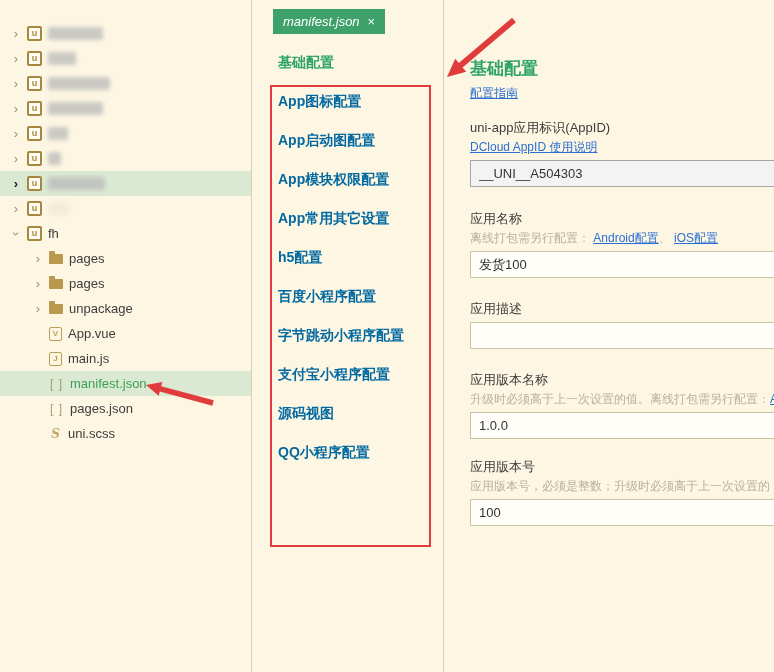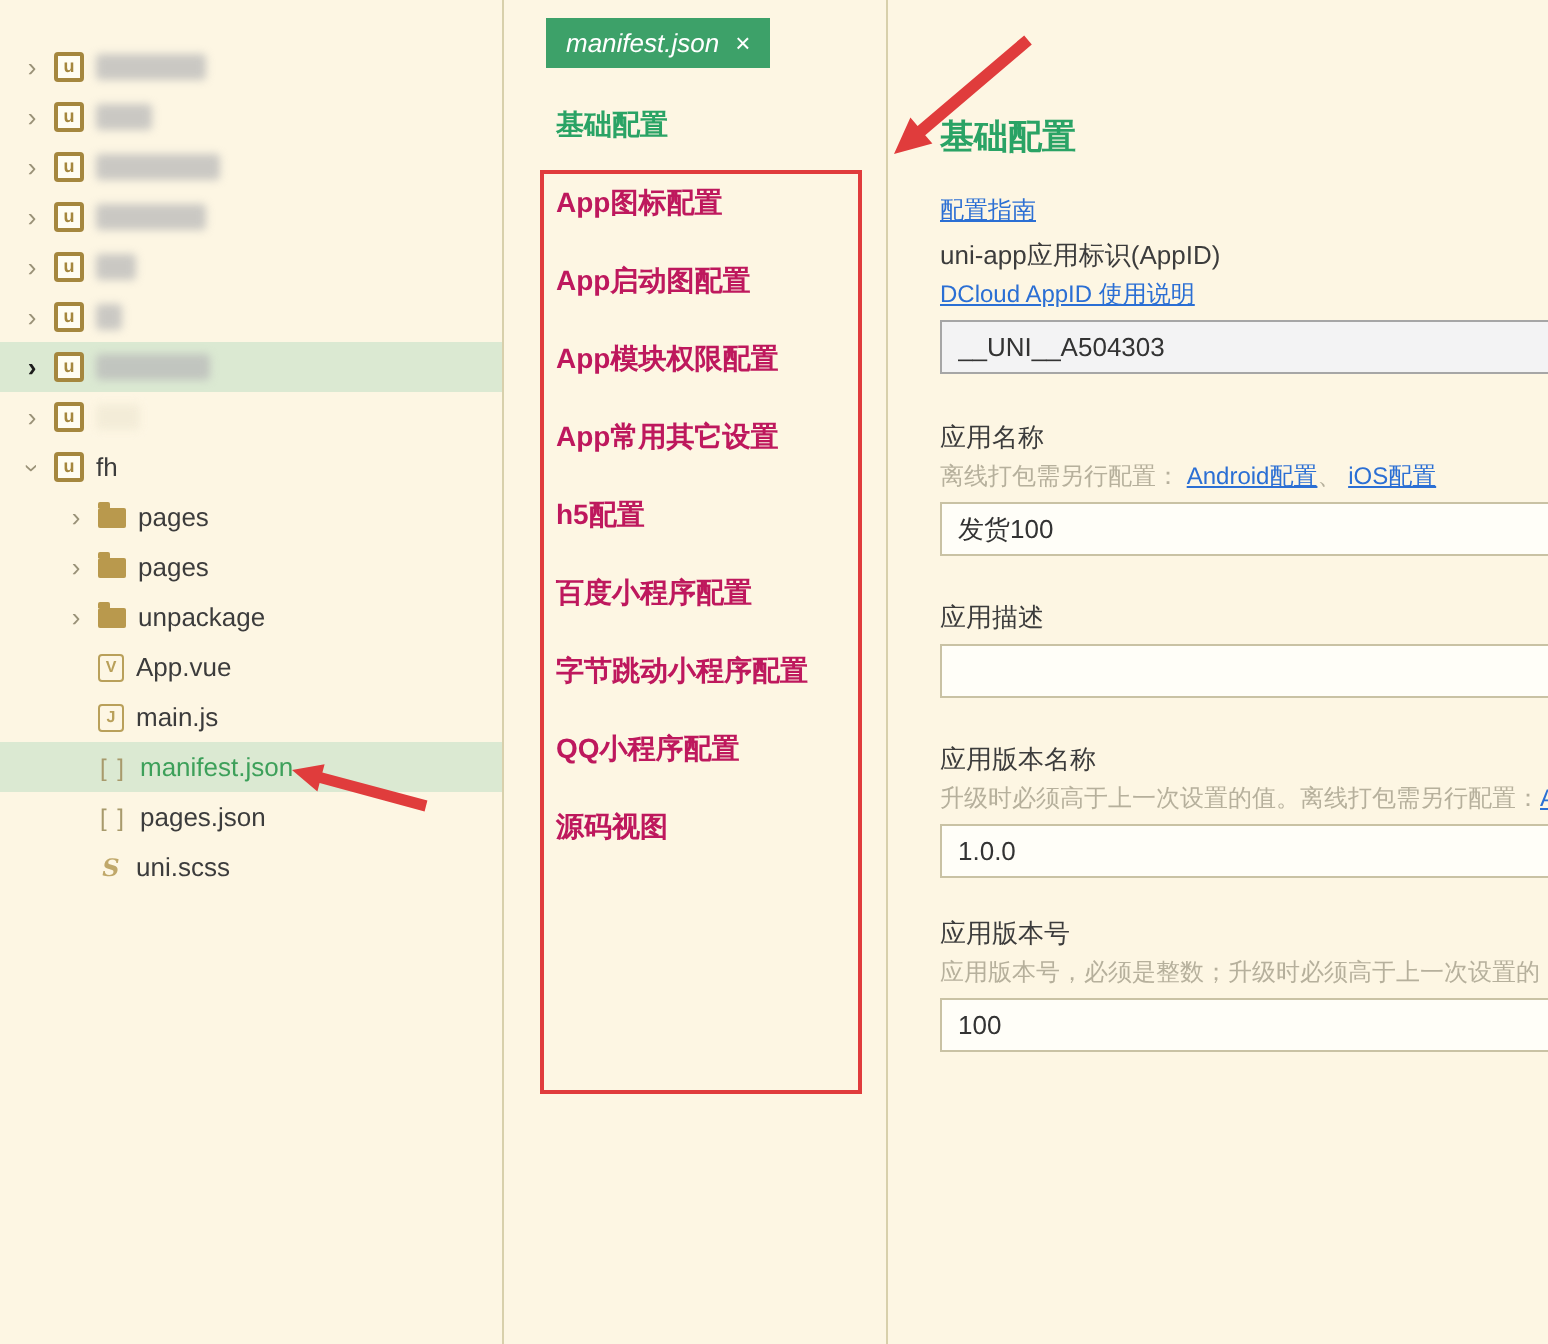--- a/index.html
+++ b/index.html
@@ -71,39 +71,39 @@
   }
   .tab {
     position:absolute; left:20px; top:9px; height:25px;
     background:#3da169; color:#fff; display:flex; align-items:center;
     padding:0 10px; font-size:13px; font-style:italic;
   }
   .tab-close { margin-left:8px; font-style:normal; font-size:13px; cursor:pointer; }
   .nav-list { position:absolute; left:0; top:43px; width:100%; }
   .nav-item {
     height:39px; display:flex; align-items:center; padding-left:25px;
-    font-size:14px; font-weight:bold; color:#be185d; cursor:pointer;
+    font-size:14px; font-weight:bold; color:#0369a1; cursor:pointer;
     white-space:nowrap;
   }
   .nav-item.active { color:#2aa365; }
   .red-box {
     position:absolute; left:17px; top:85px; width:161px; height:462px;
     border:2px solid #e03c3c; pointer-events:none;
   }
 
   
   .content-panel {
     position:absolute; left:446px; top:0; width:328px; height:672px;
   }
   .panel-title {
     position:absolute; left:24px; top:57px; font-size:17px; font-weight:bold;
     color:#2aa365; white-space:nowrap;
   }
   .link { color:#2b6fd4; text-decoration:underline; cursor:pointer; }
-  .guide-link { position:absolute; left:24px; top:85px; font-size:12px;margin-top:12px; }
+  .guide-link { position:absolute; left:24px; top:85px; font-size:12px; }
   .fgroup { position:absolute; left:24px; white-space:nowrap; }
   .flabel { font-size:13px; color:#3c3c3c; }
   .fhint { font-size:12px; color:#b6b09c; }
   .fhint .link { color:#2b6fd4;margin-top:26px; }
   .fhelp { font-size:12px; }
   .finput {
     display:block; width:400px; height:27px; margin-top:4px;
     border:1px solid #c9c2a4; background:#fffef8; color:#333;
     font-size:13px; font-family:"Liberation Sans","DejaVu Sans",sans-serif;
     padding:0 8px; outline:none;
@@ -222,22 +222,23 @@
 
     <div class="nav-list">
       <div class="nav-item active">基础配置</div>
       <div class="nav-item">App图标配置</div>
       <div class="nav-item">App启动图配置</div>
       <div class="nav-item">App模块权限配置</div>
       <div class="nav-item">App常用其它设置</div>
       <div class="nav-item">h5配置</div>
       <div class="nav-item">百度小程序配置</div>
       <div class="nav-item">字节跳动小程序配置</div>
+      <div class="nav-item">支付宝小程序配置</div>
+      <div class="nav-item">源码视图</div>
       <div class="nav-item">QQ小程序配置</div>
-      <div class="nav-item">源码视图</div>
     </div>
 
     <div class="red-box"></div>
   </div>
 
   <div class="content-panel">
     <div class="panel-title">基础配置</div>
     <a class="link guide-link">配置指南</a>
 
     <div class="fgroup g-appid">

